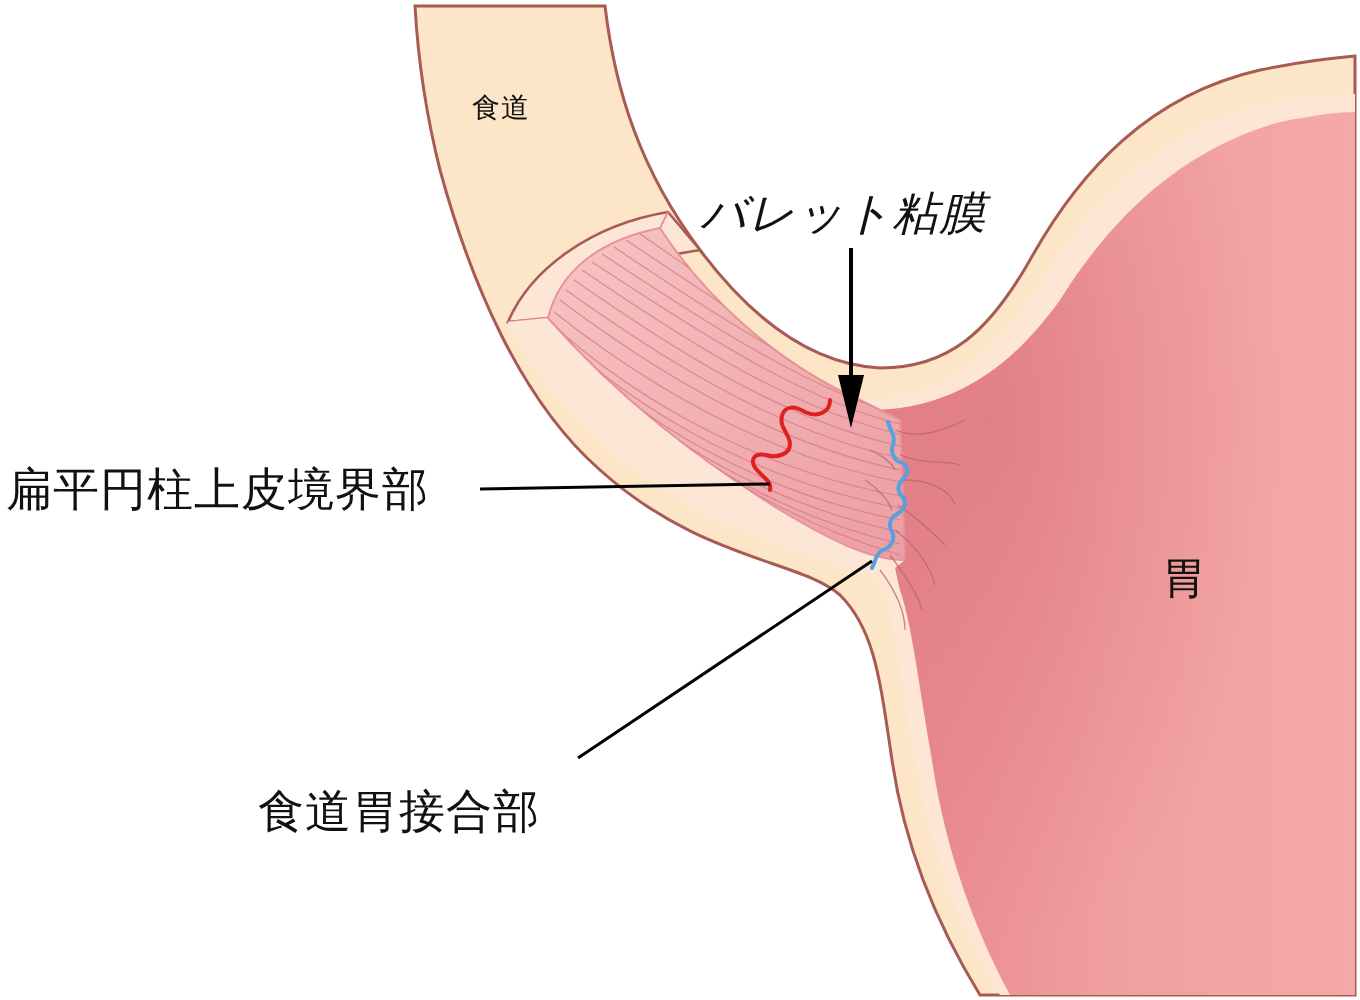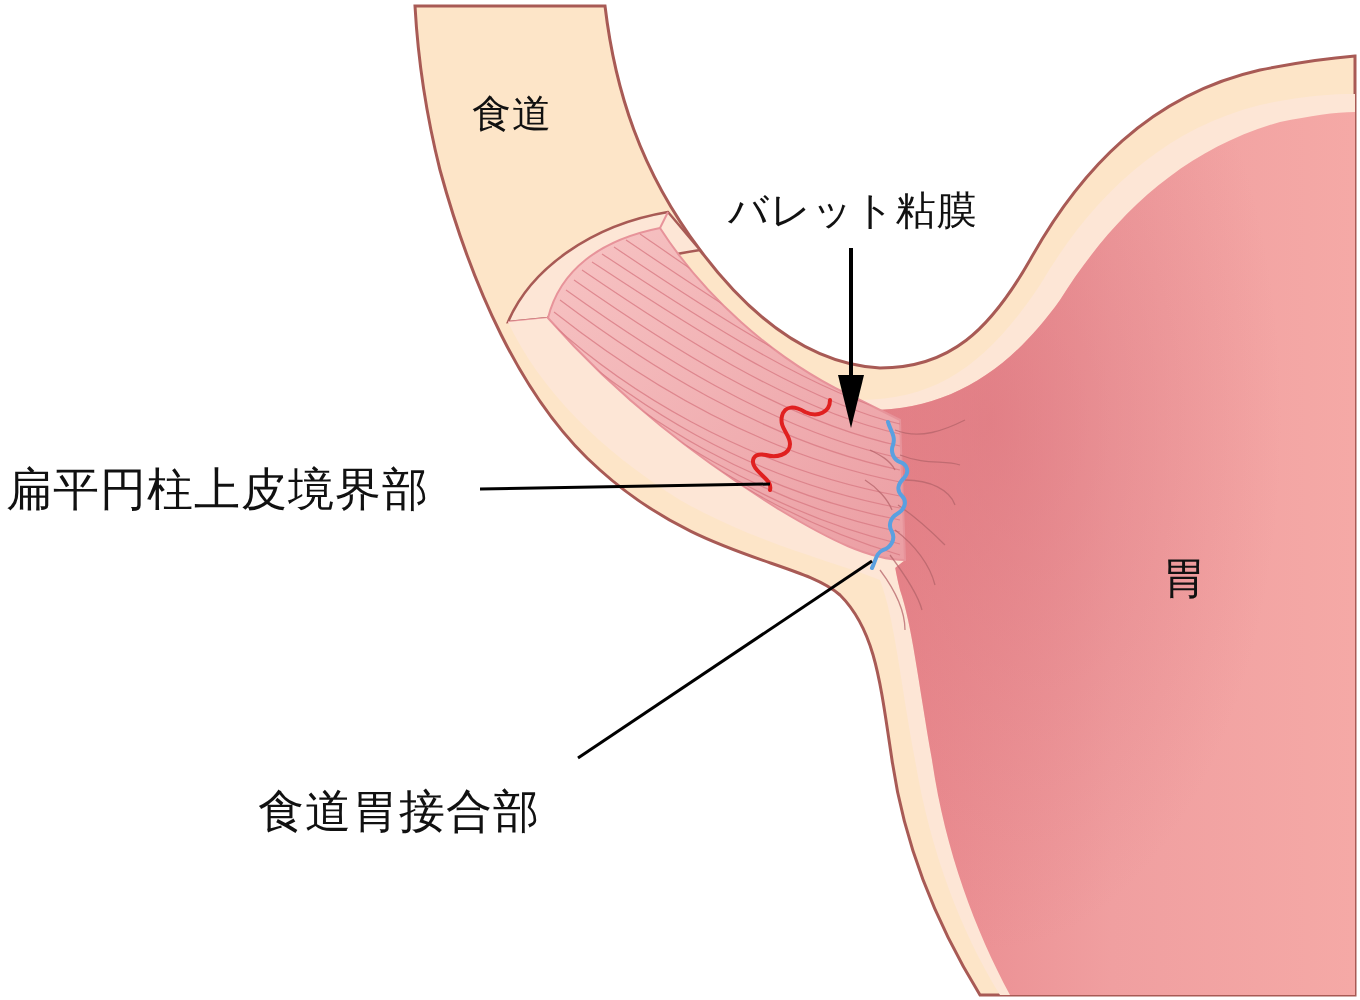--- a/index.html
+++ b/index.html
@@ -6,22 +6,22 @@
   body { width: 1360px; height: 1000px; position: relative; overflow: hidden; }
   #canvas { position: absolute; left: 0; top: 0; width: 1360px; height: 1000px; }
   .label {
     position: absolute;
     font-family: "DejaVu Sans", "Liberation Sans", sans-serif;
     color: #111111;
     white-space: nowrap;
     line-height: 1;
     letter-spacing: 1px;
   }
-  .lbl-esophagus { left: 472px; top: 94px; font-size: 39px; }
-  .lbl-barrett   { left: 728px; top: 190px; font-size: 40px; }
+  .lbl-esophagus { left: 472px; top: 94px; font-size: 28px; }
+  .lbl-barrett   { left: 700px; top: 190px; font-size: 46px; font-style: italic; }
   .lbl-scj       { left: 6px;   top: 466px; font-size: 46px; }
   .lbl-egj       { left: 258px; top: 788px; font-size: 46px; }
   .lbl-stomach   { left: 1162px; top: 556px; font-size: 44px; }
 </style>
 </head>
 <body>
 
 <svg id="canvas" width="1360" height="1000" viewBox="0 0 1360 1000" xmlns="http://www.w3.org/2000/svg">
   <defs>
     <linearGradient id="stomachGrad" x1="0" y1="0" x2="1" y2="0">

